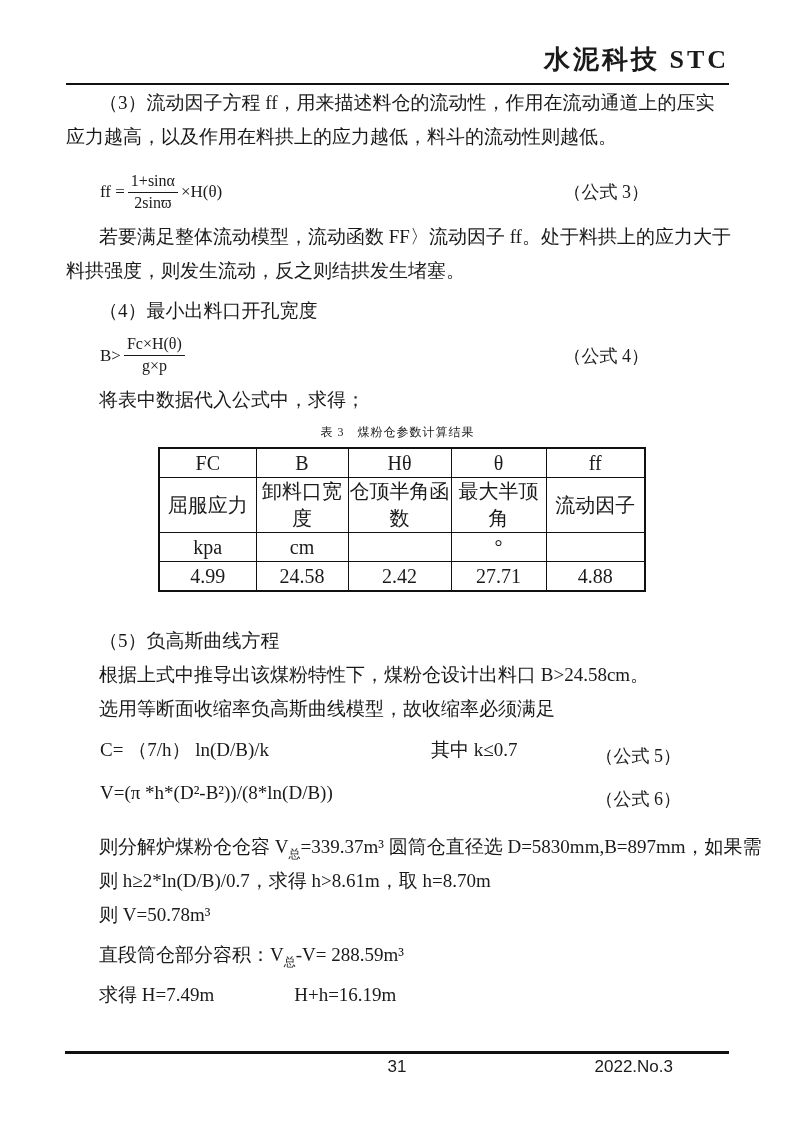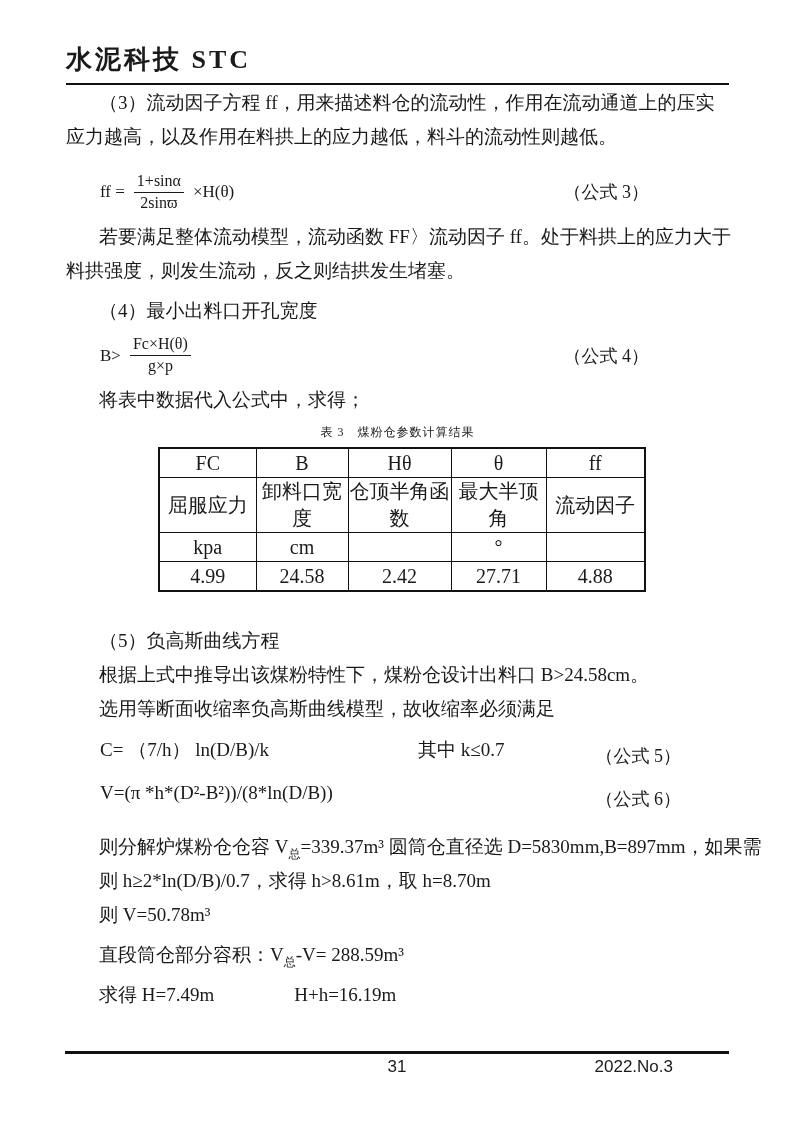--- a/index.html
+++ b/index.html
@@ -9,52 +9,52 @@
     margin:0 auto;
     background:#ffffff;
     color:#1a1a1a;
     font-family:"Liberation Serif","DejaVu Serif",serif;
     font-size:19px;
     overflow:hidden;
   }
   .content{padding:0 64px 0 66px;}
   
   .journal-header{
-    text-align:left;
+    text-align:right;
     padding-top:44px;
     padding-bottom:7px;
     border-bottom:2px solid #111;
   }
   .journal-title{
     font-size:26px;
     line-height:32px;
     font-weight:700;
     letter-spacing:3px;
     display:inline-block;
   }
   
   .line{line-height:34px;white-space:nowrap;}
   .indent{padding-left:33px;}
   sub.vsub{font-size:12px;line-height:0;}
   
-  .frow{position:relative;display:flex;align-items:center;padding-left:34px;gap:6px;}
+  .frow{position:relative;display:flex;align-items:center;padding-left:34px;}
   .frow3{height:56px;margin-top:10px;}
   .frow4{height:55px;}
   .fx{font-size:17px;}
   .frac{display:inline-block;text-align:center;font-size:16px;line-height:1.3;vertical-align:middle;margin:0 3px;}
   .frac .num{display:block;border-bottom:1px solid #1a1a1a;padding:0 3px;}
   .frac .den{display:block;padding:0 2px;}
   .ftag{position:absolute;top:50%;transform:translateY(-50%);font-size:18px;}
   .ftag-a{right:80px;}
   .ftag-b{right:48px;top:64%;}
   
   .fline{position:relative;height:40px;line-height:40px;padding-left:34px;white-space:nowrap;}
   .fline5{margin-top:4px;}
   .fline6{height:46px;line-height:46px;}
-  .fcond{position:absolute;left:352px;top:0;}
+  .fcond{position:absolute;left:365px;top:0;}
   
   .tbl-caption{text-align:center;line-height:30px;font-size:12px;letter-spacing:1px;}
   table.params{
     border-collapse:collapse;
     margin-left:92px;
     width:486px;
     table-layout:fixed;
     border:2px solid #111;
   }
   table.params td{

